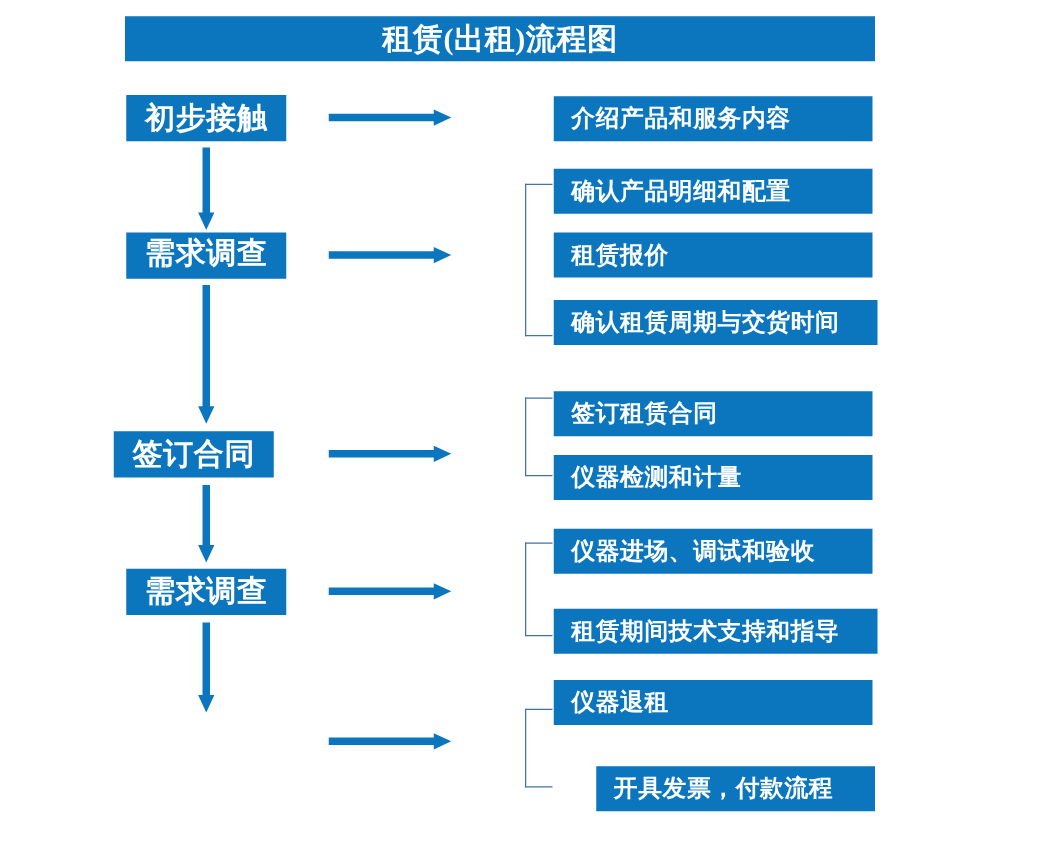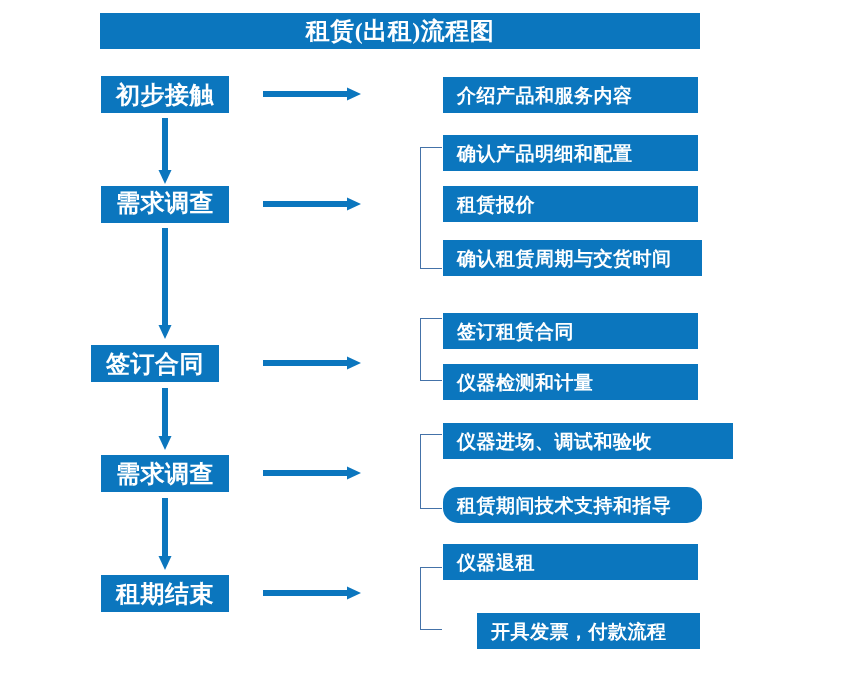--- a/index.html
+++ b/index.html
@@ -74,21 +74,20 @@
   <div class="title-bar" style="left:100px; top:13px; width:600px; height:36px;">租赁(出租)流程图</div>
 
   <div class="box stage-box" style="left:101px; top:76px; width:128px; height:37px;">初步接触</div>
 
   <div class="box stage-box" style="left:101px; top:186px; width:128px; height:37px;font-family:Liberation Mono, monospace;">需求调查</div>
 
   <div class="box stage-box" style="left:91px; top:345px; width:128px; height:37px;">签订合同</div>
 
   <div class="box stage-box" style="left:101px; top:455px; width:128px; height:37px;">需求调查</div>
 
-  <div class="box stage-box" style="left:101px; top:575px; width:128px; height:37px;">租期结束</div>
 
   <div class="arrow-v" style="left:157px; top:118px; height:68px;">
     <svg width="16" height="68" viewBox="0 0 16 68">
       <path d="M8 0 L8 54" stroke="#0b76be" stroke-width="6" fill="none"></path>
       <path d="M1.5 52 L8 66 L14.5 52 Z" fill="#0b76be"></path>
     </svg>
   </div>
 
   <div class="arrow-v" style="left:157px; top:228px; height:113px;">
     <svg width="16" height="113" viewBox="0 0 16 113">
@@ -159,21 +158,21 @@
   <div class="box detail-box" style="left:443px; top:186px; width:255px; height:36px;">租赁报价</div>
 
   <div class="box detail-box" style="left:443px; top:135px; width:255px; height:36px;">确认产品明细和配置</div>
 
   <div class="box detail-box" style="left:443px; top:240px; width:259px; height:36px;">确认租赁周期与交货时间</div>
 
   <div class="box detail-box" style="left:443px; top:313px; width:255px; height:36px;text-align:right;">签订租赁合同</div>
 
   <div class="box detail-box" style="left:443px; top:364px; width:255px; height:36px;">仪器检测和计量</div>
 
-  <div class="box detail-box" style="left:443px; top:423px; width:290px; height:36px;">仪器进场、调试和验收</div>
+  <div class="box detail-box" style="left:443px; top:423px; width:255px; height:36px;">仪器进场、调试和验收</div>
 
-  <div class="box detail-box" style="left:443px; top:487px; width:259px; height:36px;border-radius:15px;">租赁期间技术支持和指导</div>
+  <div class="box detail-box" style="left:443px; top:487px; width:259px; height:36px;">租赁期间技术支持和指导</div>
 
   <div class="box detail-box" style="left:443px; top:544px; width:255px; height:36px;">仪器退租</div>
 
   <div class="box detail-box" style="left:443px; top:613px; width:223px; height:36px;margin-left:34px;">开具发票，付款流程</div>
 
 </div>
 
 </body></html>

